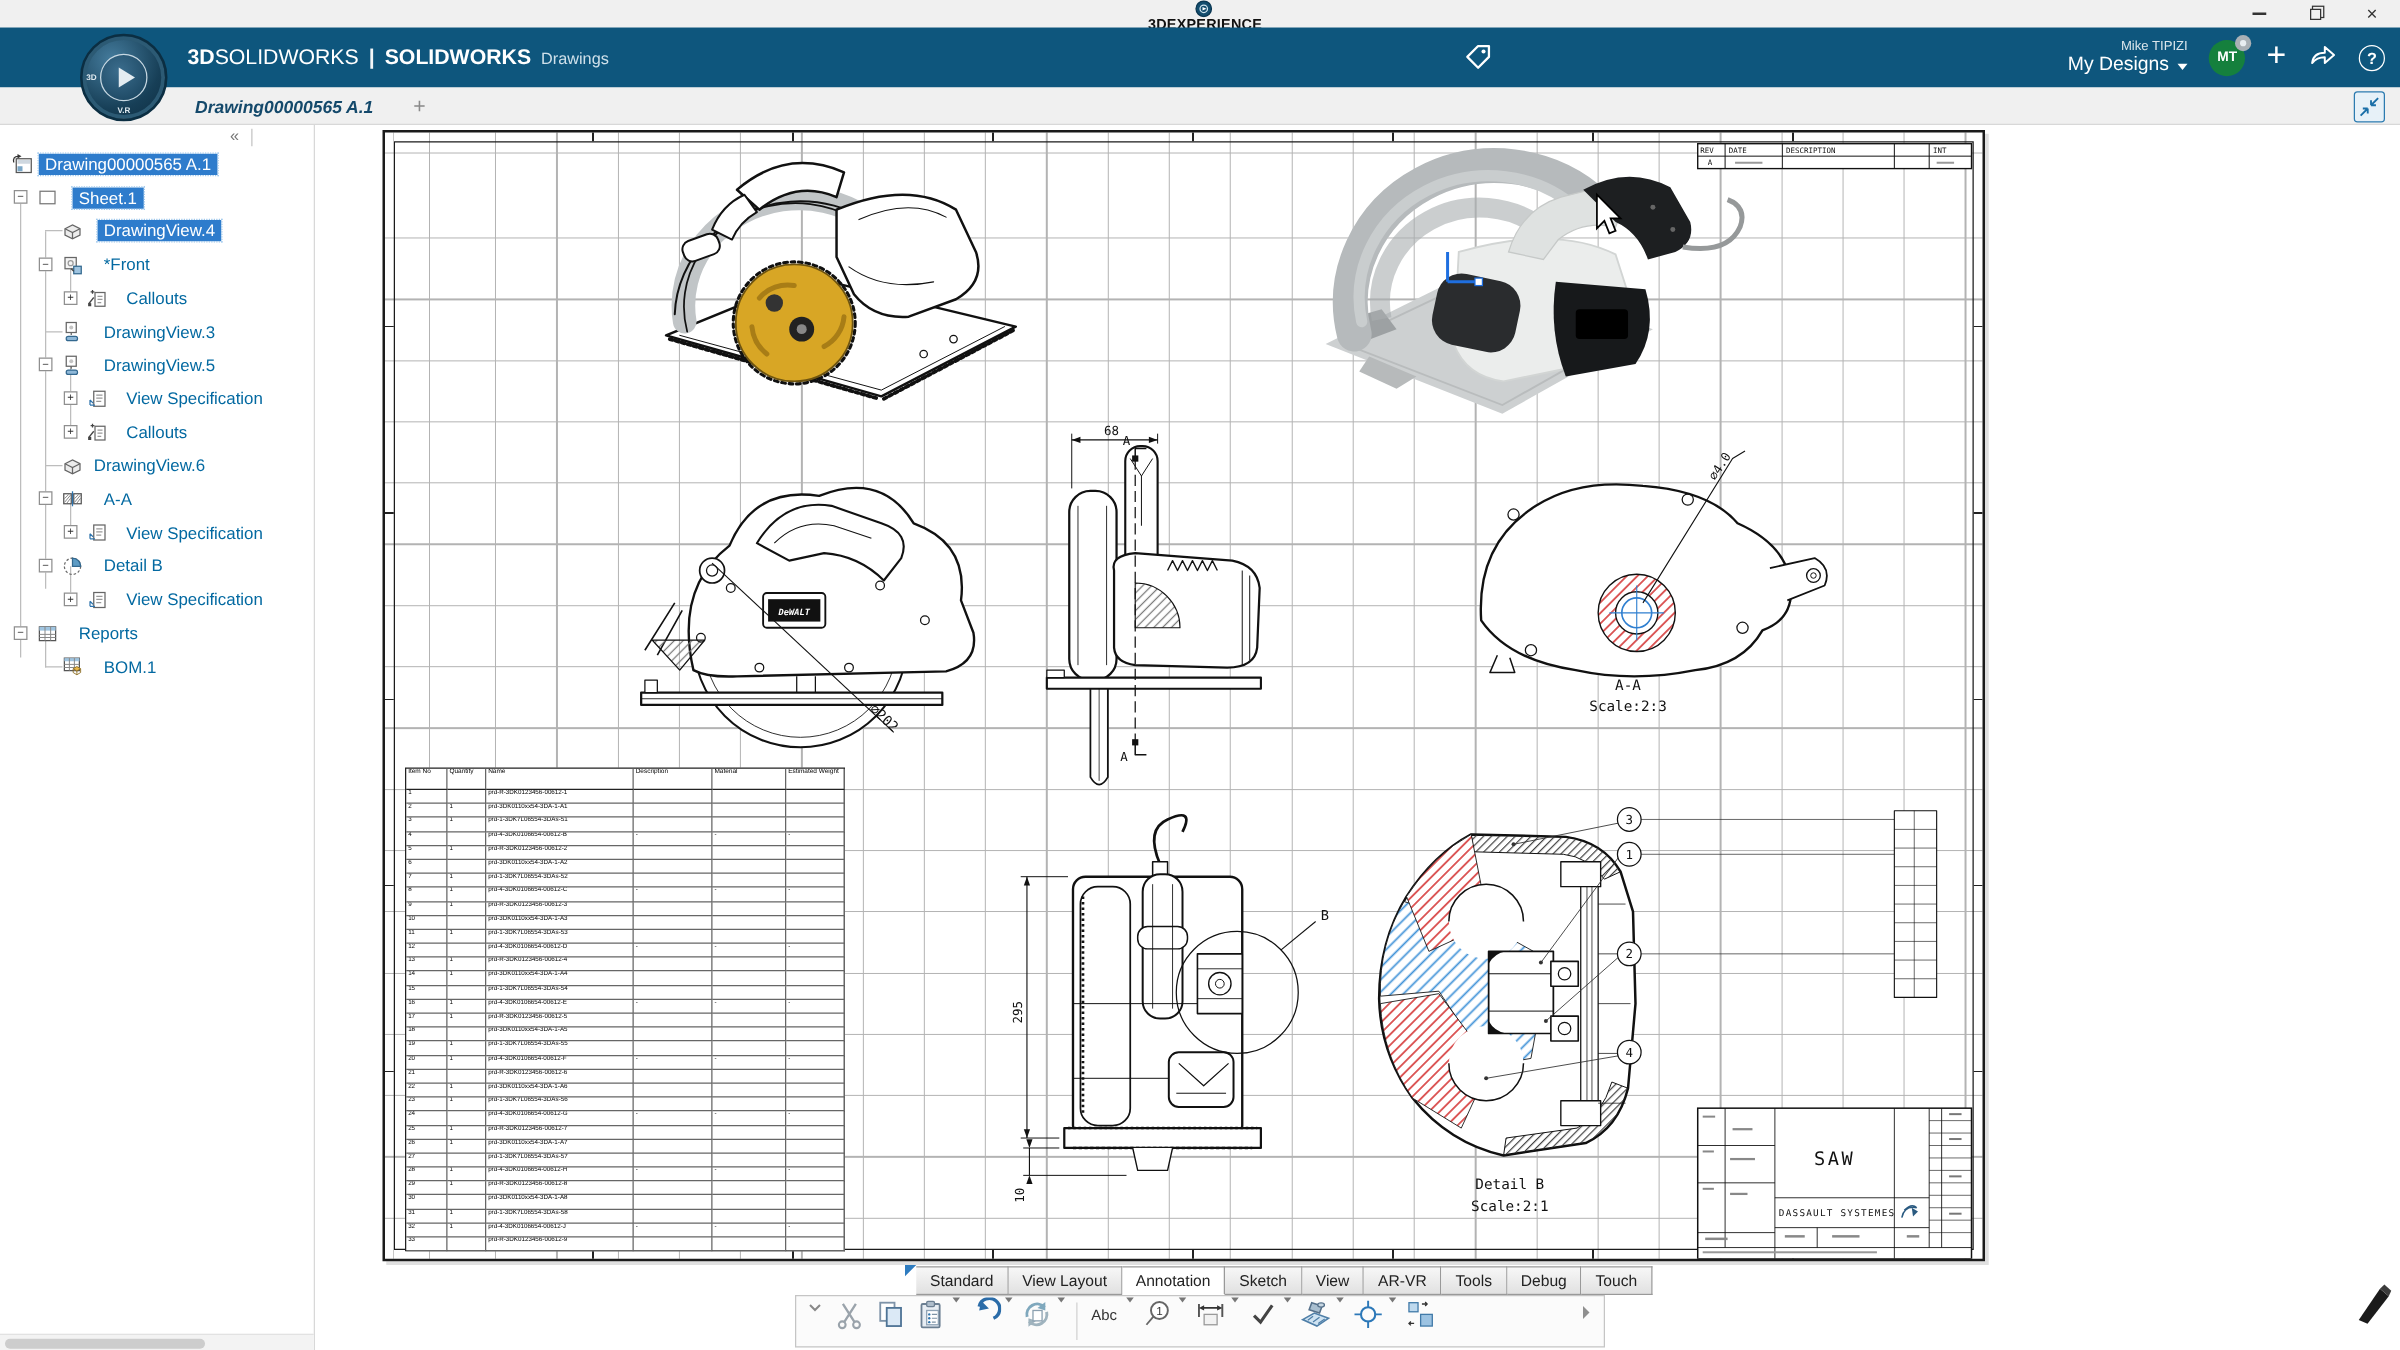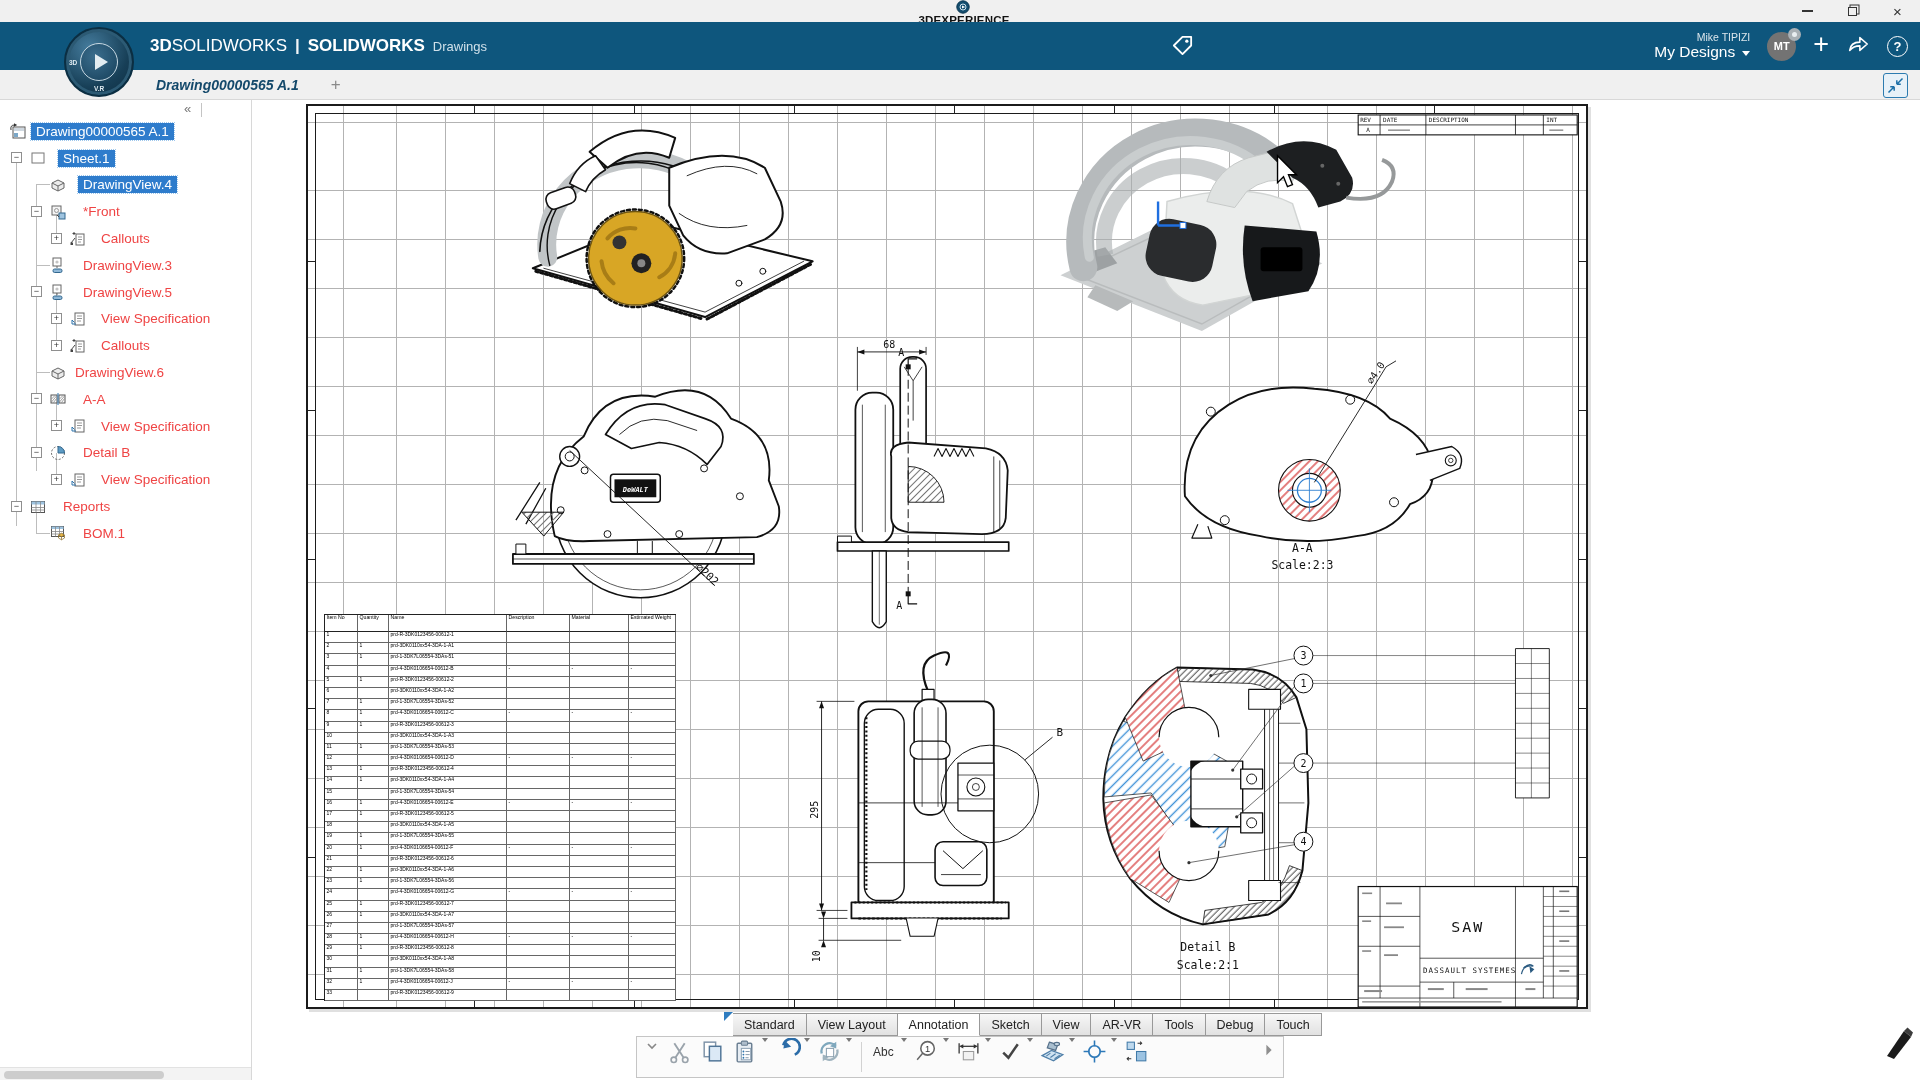--- a/index.html
+++ b/index.html
@@ -24,21 +24,21 @@
   .brand .mod { margin-left:8px; font-size:13px; color:#cfe0ea; }
   .searchbox { position:absolute; left:812px; top:7px; width:348px; height:33px; background:#fff; border-radius:2px; display:flex; align-items:center; }
   .searchbox input { border:none; outline:none; flex:1; margin-left:10px; font-size:13px; color:#444; font-family:"Liberation Sans",sans-serif; background:transparent; }
   .searchbox .mag { margin-right:8px; display:flex; }
   .tagbtn { position:absolute; left:1170px; top:11px; }
   .right-cluster { position:absolute; right:12px; top:0; height:48px; display:flex; align-items:center; gap:17px; }
   .userblock { text-align:right; line-height:1.15; cursor:default; }
   .uname { font-size:10.5px; color:rgba(255,255,255,.85); }
   .uws { font-size:15.5px; display:flex; align-items:center; gap:7px; justify-content:flex-end; }
   .chev { width:0; height:0; border-left:4.5px solid transparent; border-right:4.5px solid transparent; border-top:5px solid #fff; margin-top:2px; }
-  .avatar { width:29px; height:29px; border-radius:50%; background:#737373; display:flex; align-items:center; justify-content:center;
+  .avatar { width:29px; height:29px; border-radius:50%; background:#15803d; display:flex; align-items:center; justify-content:center;
             font-size:11px; font-weight:700; position:relative; }
   .avatar .badge { position:absolute; right:-5px; top:-4px; width:13px; height:13px; border-radius:50%; background:#a9b0b5; }
   .avatar .badge::after { content:""; position:absolute; left:4px; top:4px; width:5px; height:5px; border-radius:50%; background:#e9eef1; }
   .plusbtn { font-size:27px; font-weight:300; line-height:1; margin-top:-3px; }
   .helpbtn { width:21px; height:21px; border-radius:50%; border:1.7px solid #fff; display:flex; align-items:center; justify-content:center;
              font-size:13px; font-weight:700; }
 
   
   .logo-badge { position:absolute; left:64px; top:27px; width:70px; height:70px; border-radius:50%; z-index:60;
                 background:radial-gradient(circle at 35% 28%, #447b9c, #173f57 62%, #0d2c40 100%);
@@ -62,21 +62,21 @@
   .sidebar { width:252px; background:#fff; position:relative; border-right:1px solid #d8d8d8; }
   .side-collapse { position:absolute; left:184px; top:1px; color:#777; font-size:13px; }
   .side-collapse::after { content:""; display:inline-block; width:1px; height:14px; background:#c4c4c4; margin-left:10px; vertical-align:middle; }
   #tree { position:absolute; left:0; top:18px; right:0; }
   .trow { position:relative; display:flex; align-items:center; }
   .tline { position:absolute; background:#bdbdbd; }
   .texp { position:absolute; width:11px; height:11px; border:1px solid #8f8f8f; background:#fff; font-size:9px; line-height:9px;
           text-align:center; color:#333; z-index:2; }
   .tico { position:absolute; width:18px; height:18px; z-index:2; }
   .tico svg { width:18px; height:18px; }
-  .tlabel { position:absolute; font-size:13.5px; color:#ef4444; white-space:nowrap; padding:1px 5px; }
+  .tlabel { position:absolute; font-size:13.5px; color:#0369a1; white-space:nowrap; padding:1px 5px; }
   .tlabel.sel { background:#2e7ccc; color:#fff; outline:1px dotted #9ec7ec; }
   .hscroll { position:absolute; bottom:0; left:0; width:251px; height:13px; background:#f3f3f3; border-top:1px solid #e2e2e2; }
   .hthumb { position:absolute; left:4px; top:2.5px; width:160px; height:8px; background:#cdcdcd; border-radius:4px; }
 
   .canvas { flex:1; position:relative; background:#fff; overflow:hidden; }
 
   
   .sheet { position:absolute; left:54px; top:4px; width:1282px; height:905px; background:#fff; border:2px solid #1b1b1b;
            box-shadow:3px 3px 0 rgba(0,0,0,.12);
            background-image:

